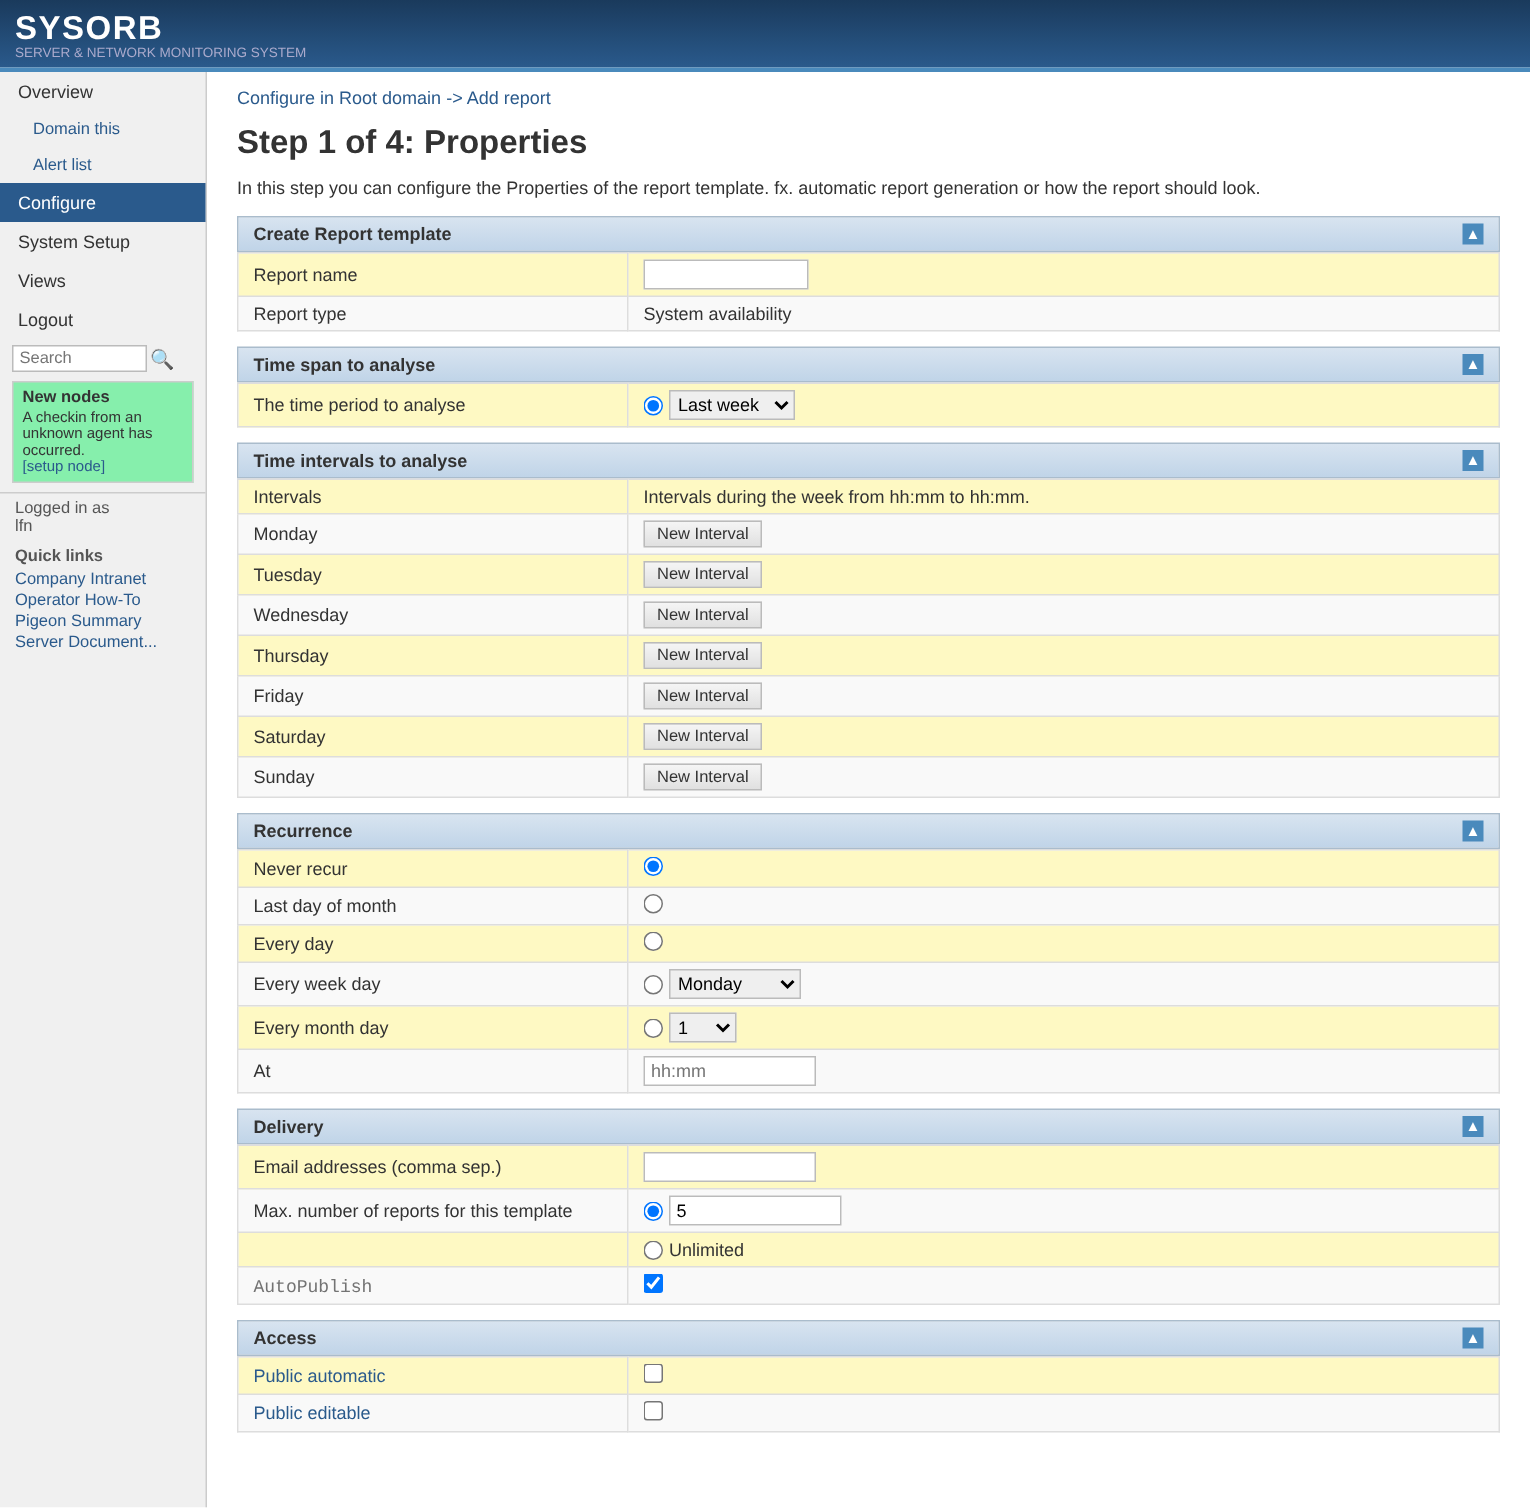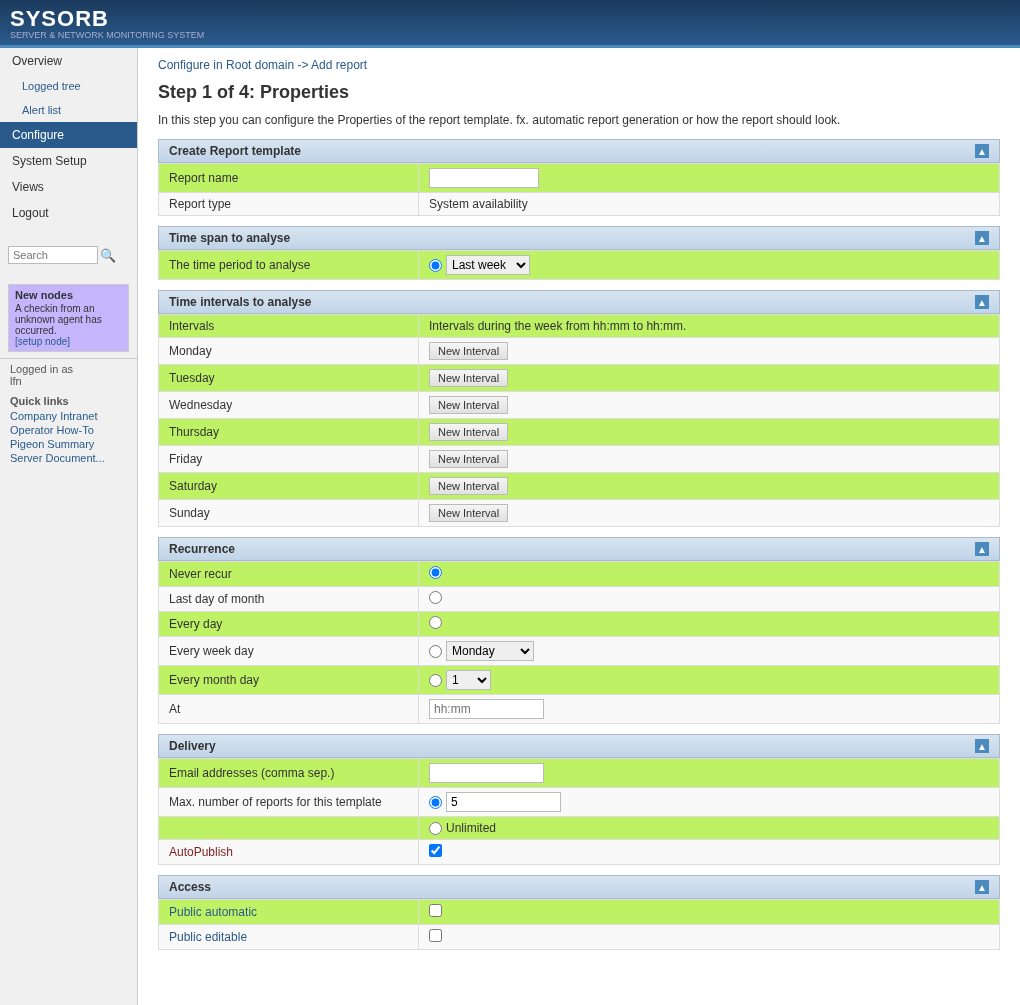--- a/index.html
+++ b/index.html
@@ -47,58 +47,58 @@
       color: #fff;
     }
     .nav-item.sub {
       padding-left: 22px;
       color: #2a5a8c;
       font-size: 11px;
     }
     .search-box {
       display: flex;
       align-items: center;
-      margin: 20px 8px;
+      margin: 4px 8px;
     }
     .search-box input {
       width: 90px;
       border: 1px solid #bbb;
       padding: 2px 4px;
       font-size: 11px;
       background: #fff;
     }
     .search-icon-btn {
       background: none;
       border: none;
       cursor: pointer;
       font-size: 13px;
       color: #555;
       padding: 0 2px;
     }
     .new-nodes-box {
-      background: #c4b5fd;
+      background: #86efac;
       border: 1px solid #ccc;
       margin: 6px 8px;
       padding: 4px 6px;
       font-size: 10px;
       color: #333;
     }
     .new-nodes-title { font-weight: bold; font-size: 11px; margin-bottom: 2px; }
     .setup-node-link { color: #2a5a8c; text-decoration: none; }
     .logged-section { padding: 4px 10px; font-size: 11px; color: #555; border-top: 1px solid #ccc; }
     .quick-links-section { padding: 4px 10px; font-size: 11px; color: #555; }
     .quick-link { display: block; color: #2a5a8c; text-decoration: none; font-size: 11px; padding: 1px 0; }
 
     
     #main { flex: 1; padding: 10px 20px 20px 20px; }
 
     .breadcrumb { font-size: 12px; color: #2a5a8c; margin-bottom: 10px; }
     .breadcrumb a { color: #2a5a8c; text-decoration: none; }
 
-    .page-title { font-size: 18px; font-weight: bold; margin-bottom: 10px; color: #333; }
+    .page-title { font-size: 22px; font-weight: bold; margin-bottom: 10px; color: #333; }
 
     .intro-text { font-size: 12px; margin-bottom: 12px; color: #333; }
 
     
     .section-header {
       background: linear-gradient(to bottom, #d8e4f0, #c0d4e8);
       border: 1px solid #aabccc;
       padding: 4px 10px;
       font-size: 12px;
       font-weight: bold;
@@ -114,21 +114,21 @@
       display: inline-flex;
       align-items: center;
       justify-content: center;
       color: #fff;
       font-size: 9px;
       cursor: pointer;
     }
 
     
     .form-table { width: 100%; border-collapse: collapse; }
-    .form-table td { padding: 4px 10px; vertical-align: middle; border: 1px solid #ddd; background: #bef264; }
+    .form-table td { padding: 4px 10px; vertical-align: middle; border: 1px solid #ddd; background: #fef9c3; }
     .form-table td:first-child { width: 260px; color: #333; }
     .form-table tr:nth-child(even) td { background: #f9f9f9; }
 
     .text-input { border: 1px solid #bbb; padding: 2px 4px; font-size: 12px; width: 110px; }
 
     
     input[type=radio], input[type=checkbox] { cursor: pointer; }
 
     
     .new-interval-btn {
@@ -177,21 +177,21 @@
     <span id="logo-text">SYSORB</span>
     <span id="logo-sub">SERVER &amp; NETWORK MONITORING SYSTEM</span>
   </div>
 </div>
 
 <div id="layout">
 
   <div id="sidebar">
 
     <a class="nav-item">Overview</a>
-    <a class="nav-item sub">Logged tree</a>
+    <a class="nav-item sub">Domain this</a>
     <a class="nav-item sub">Alert list</a>
     <a class="nav-item active">Configure</a>
     <a class="nav-item">System Setup</a>
     <a class="nav-item">Views</a>
     <a class="nav-item">Logout</a>
 
     <div class="search-box">
       <input type="text" class="" style="width: 90px; border: 1px solid rgb(187, 187, 187); padding: 2px 4px; font-size: 11px;" placeholder="Search">
       <button class="search-icon-btn">🔍</button>
     </div>
@@ -416,21 +416,21 @@
         <td></td>
         <td>
           <div style="display:flex;align-items:center;gap:4px;">
             <input type="radio" name="max_reports" style="">
             <span>Unlimited</span>
           </div>
         </td>
       </tr>
       <tr>
         <td>
-          <a style="color:#7f1d1d;text-decoration:none;">AutoPublish</a>
+          <a style="color:#737373;text-decoration:none;font-family:Liberation Mono, monospace;">AutoPublish</a>
         </td>
         <td>
           <input type="checkbox" checked="" style="">
         </td>
       </tr>
     </tbody>
       </table>
 
     <div class="section-header">
       <span>Access</span>

